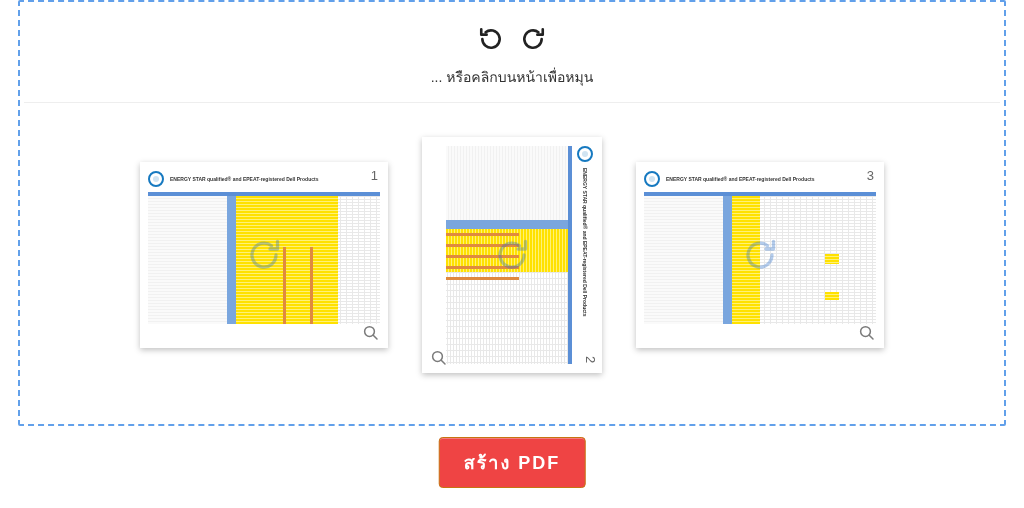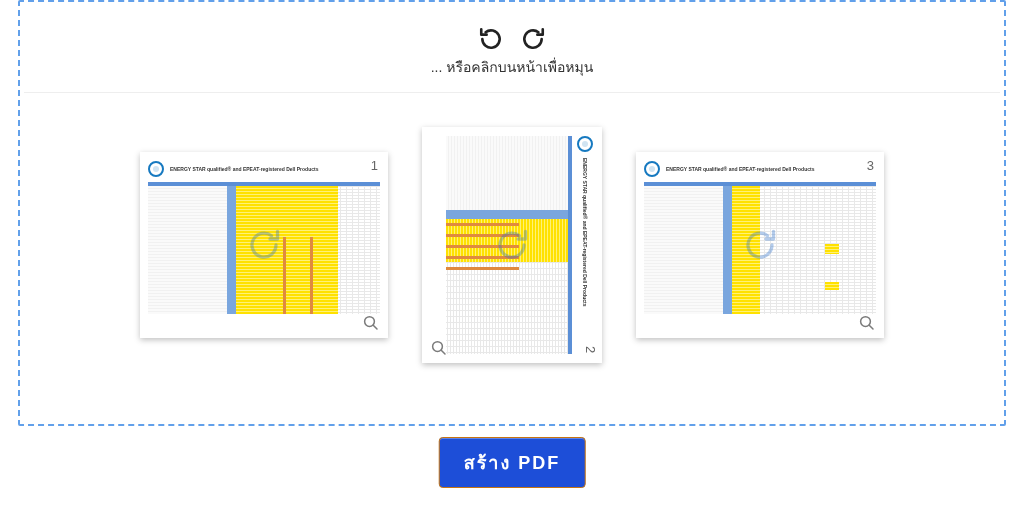--- a/index.html
+++ b/index.html
@@ -24,20 +24,21 @@
     margin: 0 6px;
     cursor: pointer;
     color: #222;
   }
   .rotate-btn svg { width: 26px; height: 26px; }
 
   .instruction {
     text-align: center;
     font-size: 14px;
     color: #333;
+    margin-top: 10px;
   }
 
   hr.divider {
     border: none;
     border-top: 1px solid #eee;
     margin: 14px 4px 0 4px;
   }
 
   .thumbs {
     display: flex;
@@ -177,21 +178,21 @@
     left: 50%; top: 50%;
     transform: translate(-50%, -50%) rotate(90deg);
   }
 
   
   .create-btn {
     position: absolute;
     left: 50%;
     bottom: 20px;
     transform: translateX(-50%);
-    background: #1d4ed8;
+    background: #ef4444;
     color: #fff;
     border: 1px solid #c77410;
     border-radius: 4px;
     padding: 10px 24px;
     font-size: 18px;
     font-weight: bold;
     letter-spacing: 2px;
     cursor: pointer;
     box-shadow: inset 0 1px 0 rgba(255,255,255,.3);
   }

